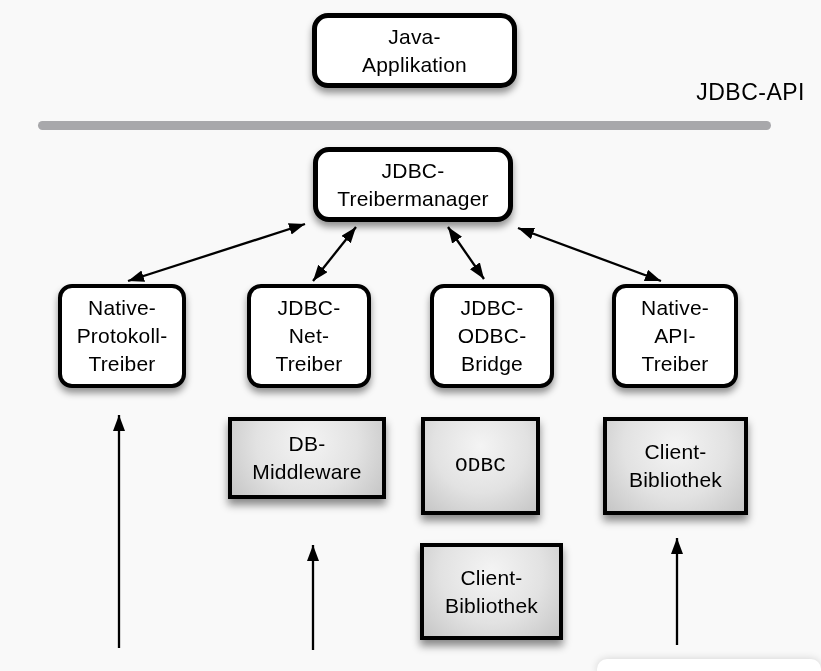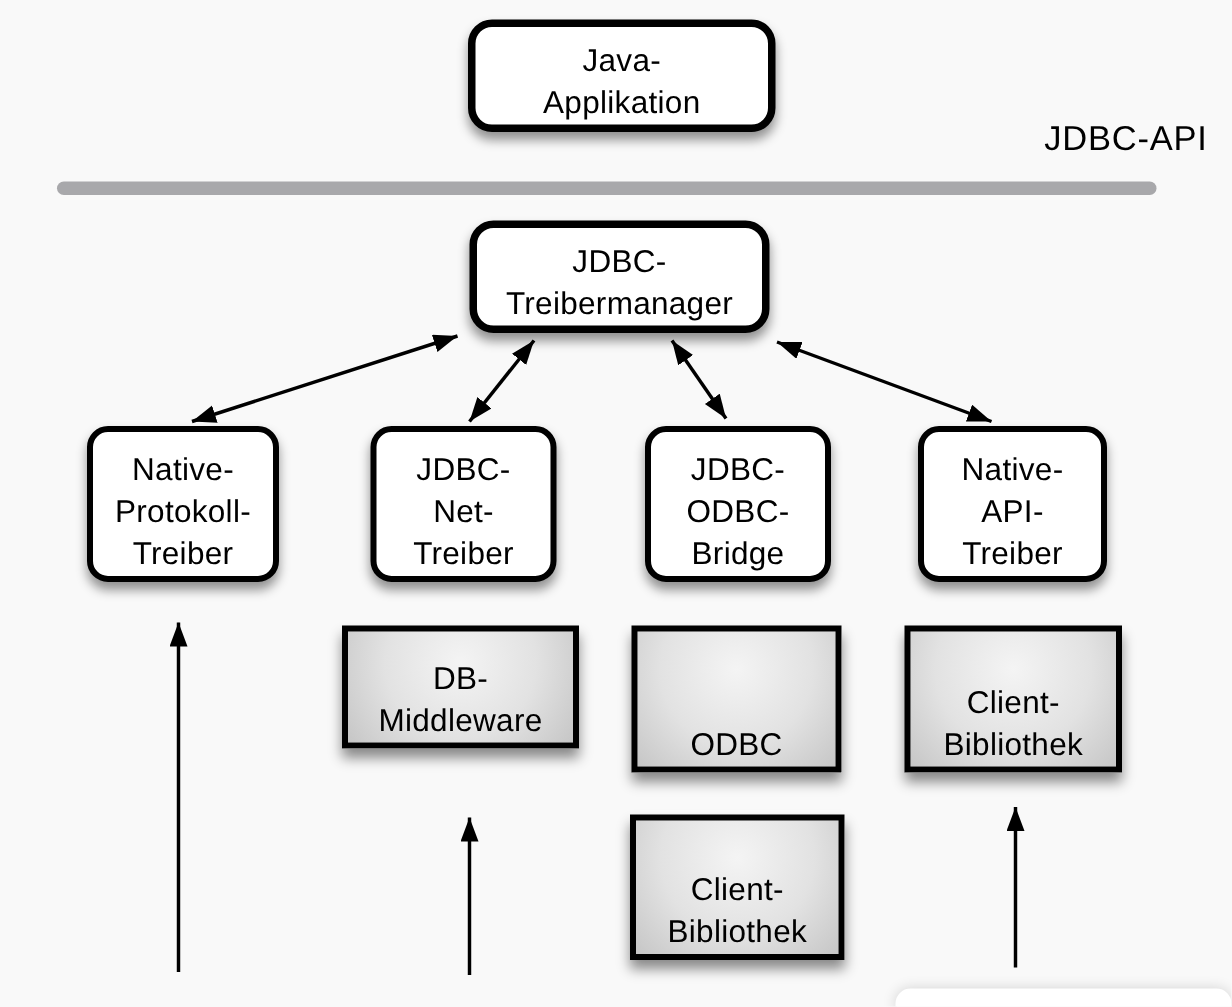--- a/index.html
+++ b/index.html
@@ -8,21 +8,21 @@
     background:#f9f9f9;
     font-family:"Liberation Sans",sans-serif;
     color:#000;
     overflow:hidden;
     position:relative;
   }
   .stage{position:absolute;left:0;top:0;width:821px;height:671px;}
   svg.wires{position:absolute;left:0;top:0;z-index:1;}
   .node{
     position:absolute;
-    display:flex;align-items:flex-end;justify-content:center;
+    display:flex;align-items:center;justify-content:center;
     text-align:center;
     box-sizing:border-box;
     z-index:2;
   }
   .node .lbl{white-space:pre-line;font-size:21px;line-height:28px;letter-spacing:.2px;}
   .rounded{
     background:#ffffff;
     border:5px solid #000;
     border-radius:16px;
     box-shadow:0 5px 7px rgba(0,0,0,.42);
@@ -50,21 +50,21 @@
     box-shadow:0 0 9px rgba(0,0,0,.16);z-index:2;
   }
   
   #n-java   {left:312px;top:13px; width:205px;height:75px;}
   #n-mgr    {left:313px;top:147px;width:200px;height:75px;}
   #n-natprot{left:58px; top:284px;width:128px;height:104px;}
   #n-net    {left:247px;top:284px;width:124px;height:104px;}
   #n-odbcbr {left:430px;top:284px;width:124px;height:104px;}
   #n-natapi {left:612px;top:284px;width:126px;height:104px;}
   #n-dbmw   {left:228px;top:417px;width:158px;height:82px;}
-  #n-odbc   {left:421px;top:417px;width:140px;height:98px;}
+  #n-odbc   {left:421px;top:417px;width:119px;height:98px;font-family:Liberation Mono, monospace;}
   #n-clibr  {left:603px;top:417px;width:145px;height:98px;}
   #n-clibb  {left:420px;top:543px;width:143px;height:97px;}
 </style>
 </head>
 <body>
 
 <div class="stage">
 
   <div class="api-label">JDBC-API</div>
   <div class="api-line"></div>

